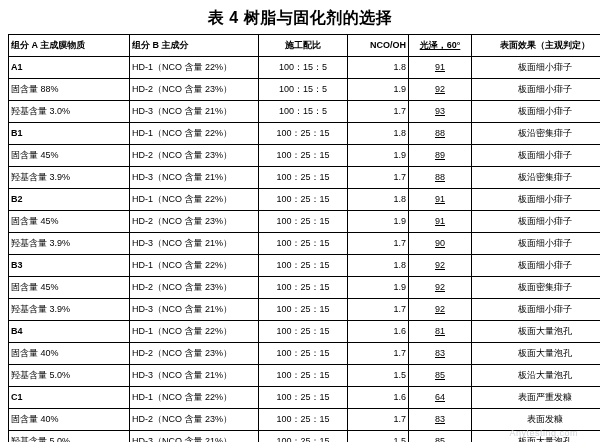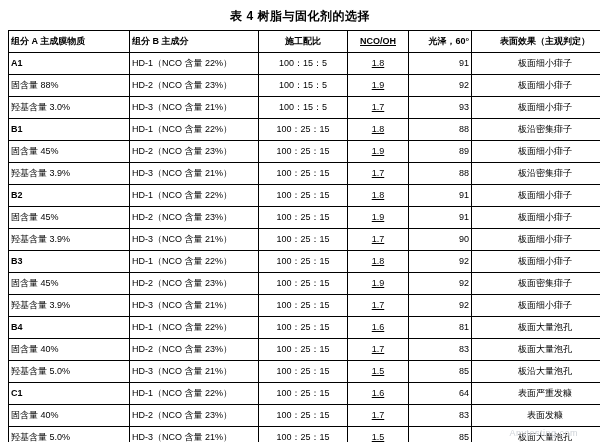--- a/index.html
+++ b/index.html
@@ -16,21 +16,21 @@
   }
   .page {
     width: 600px;
     height: 442px;
     position: relative;
     box-sizing: border-box;
     padding: 6px 8px 0 8px;
   }
   .table-title {
     text-align: center;
-    font-size: 12px;
+    font-size: 16px;
     font-weight: bold;
     color: #000;
     margin: 2px 0 5px 0;
     letter-spacing: 0.5px;
   }
   table.main {
     border-collapse: collapse;
     width: 584px;
     table-layout: fixed;
     font-size: 9px;
@@ -50,22 +50,22 @@
     font-size: 9px;
     height: 17px;
   }
   tbody td {
     height: 17px;
   }
   .c0 { width: 116px; text-align: left; font-weight: bold; }
   .c0.sub { font-weight: normal; }
   .c1 { width: 124px; text-align: left; padding-left: 6px; margin-top: 26px; }
   .c2 { width: 84px; text-align: center; margin-left: 24px; }
-  .c3 { width: 56px; text-align: center; text-decoration: underline; }
-  .c4 { width: 58px; text-align: right; }
+  .c3 { width: 56px; text-align: right; }
+  .c4 { width: 58px; text-align: center; text-decoration: underline; }
   .c5 { width: 142px; text-align: center; }
   .watermark {
     position: absolute;
     right: 6px;
     bottom: 2px;
     width: 150px;
     height: 46px;
     pointer-events: none;
   }
   .wm-main {

